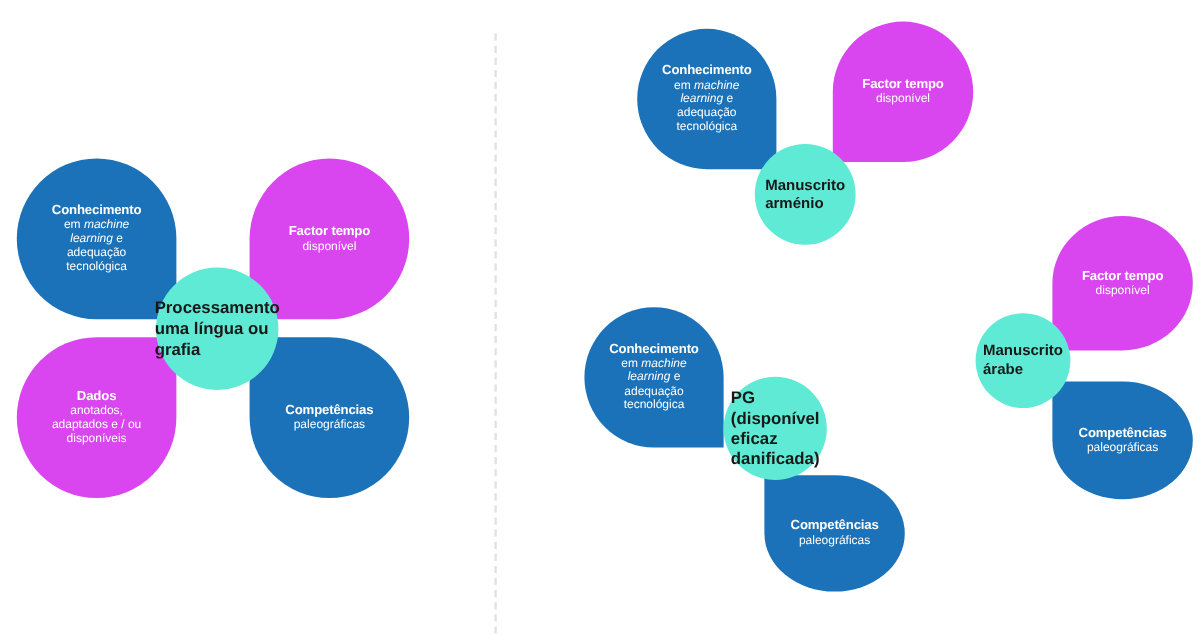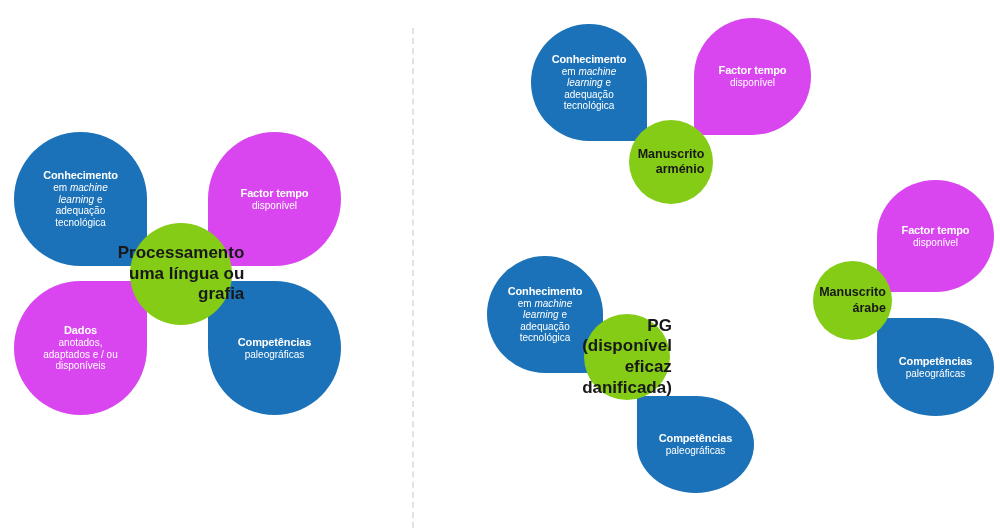--- a/index.html
+++ b/index.html
@@ -66,30 +66,30 @@
   .corner-tr { border-radius: 50% 0 50% 50%; }   
   .corner-tl { border-radius: 0 50% 50% 50%; }   
 
   .c-dark  { background: #1B72B8; }
   .c-light { background: #d946ef; }
 
   
   .hub {
     position: absolute;
     border-radius: 50%;
-    background: #84cc16;
+    background: #5eead4;
     color: #181818;
     display: flex;
     align-items: center;
     justify-content: center;
-    text-align: right;
+    text-align: left;
     box-sizing: border-box;
   }
   .hub .htext {
-    font-size: 17px;
+    font-size: 14px;
     font-weight: bold;
     line-height: 1.22;
     padding: 0 8px;
   }
   .hub.small .htext { font-size: 12.5px; }
 
   
   .layer-petal { z-index: 1; }
   .layer-hub   { z-index: 2; }
 </style>
@@ -185,21 +185,21 @@
       </div>
     </div>
 
     <div class="petal c-dark corner-tl layer-petal" style="left:637px; top:396px; width:117px; height:97px;">
       <div class="ptext">
         <div class="t1">Competências</div>
         <div class="t2">paleográficas</div>
       </div>
     </div>
 
-    <div class="hub layer-hub" style="left:584px; top:314px; width:86px; height:86px;">
+    <div class="hub layer-hub" style="left:603px; top:314px; width:86px; height:86px;">
       <div class="htext">
         <div>PG</div>
         <div>(disponível</div>
         <div>eficaz</div>
         <div>danificada)</div>
       </div>
     </div>
 
   </div>
 

